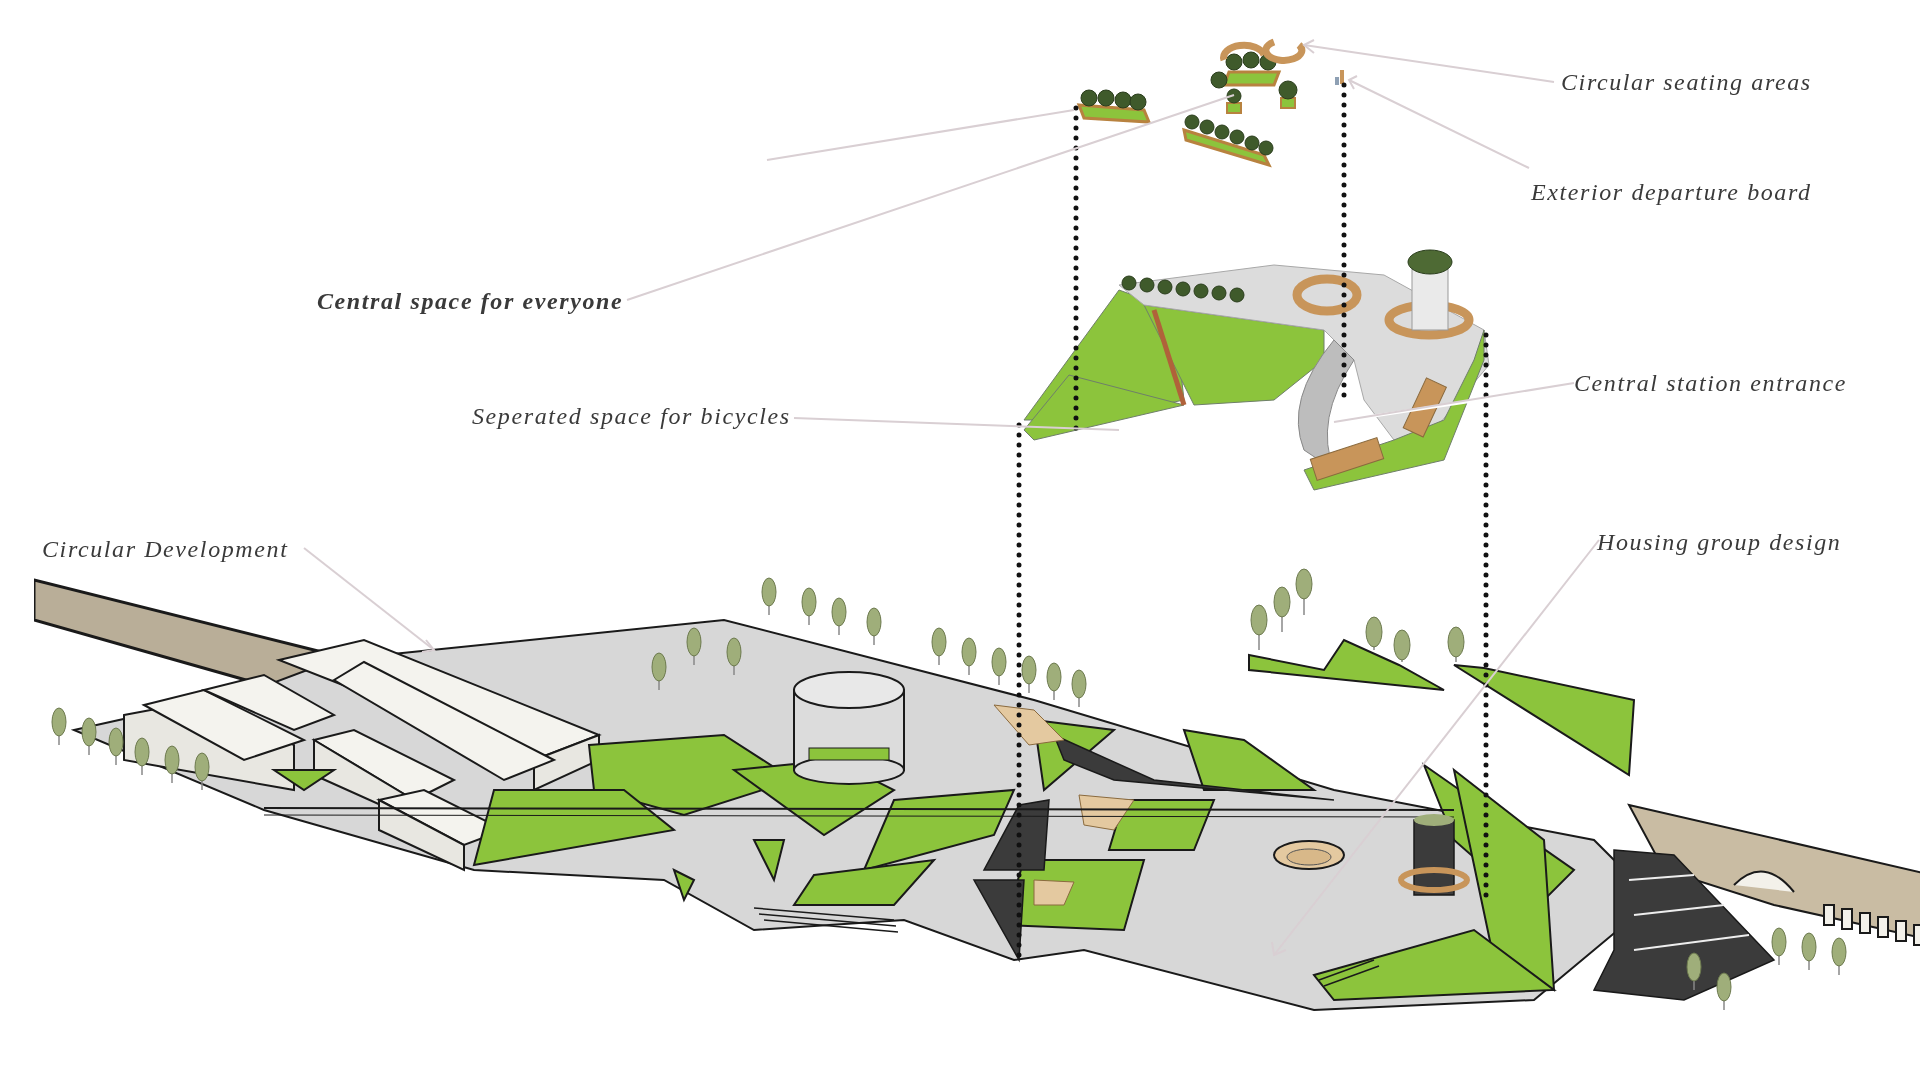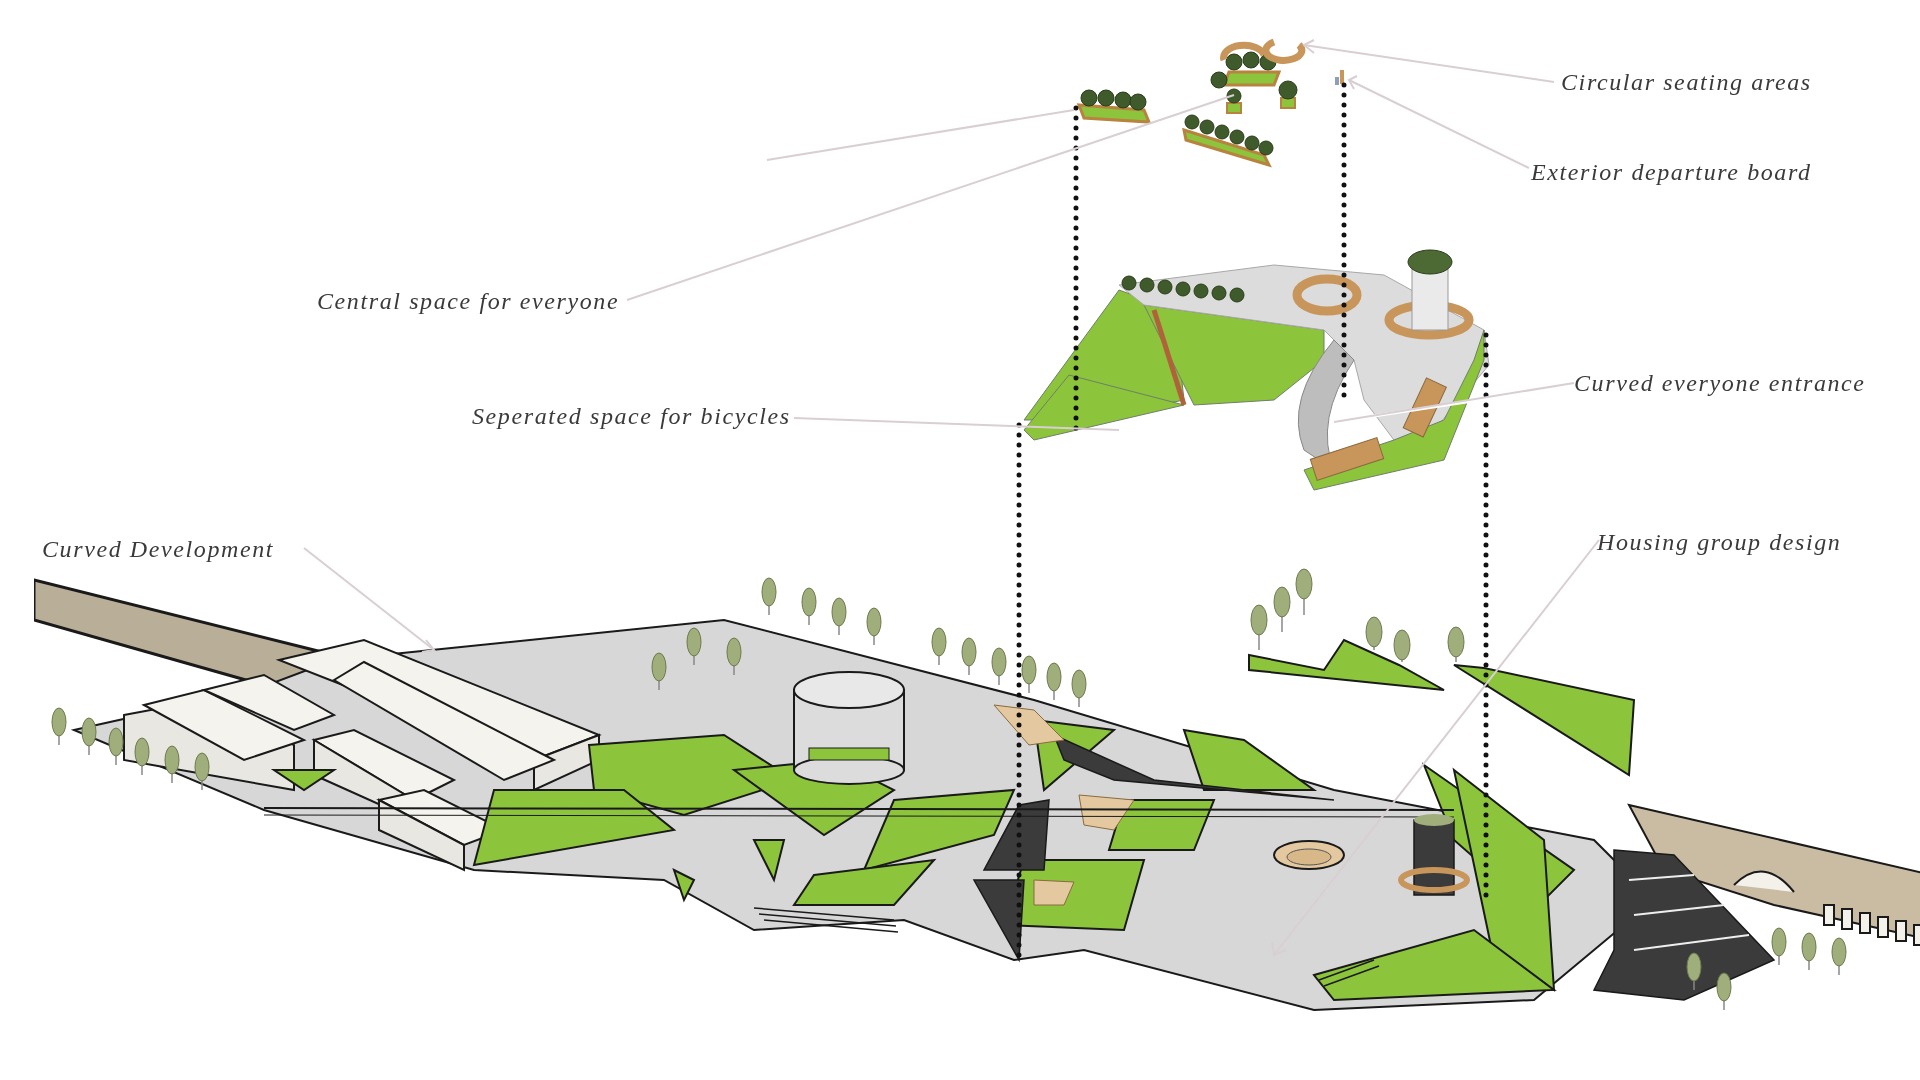--- a/index.html
+++ b/index.html
@@ -342,19 +342,19 @@
     <line class="leader" x1="1540" y1="383" x2="1300" y2="422"></line>
     <line class="leader" x1="270" y1="548" x2="400" y2="650"></line>
     <polyline class="leader" points="392,640 400,650 388,652"></polyline>
     <line class="leader" x1="1565" y1="540" x2="1240" y2="955"></line>
     <polyline class="leader" points="1238,942 1240,955 1252,950"></polyline>
   </g>
 </svg>
 
   
   <div class="label" style="left:1527px; top:70px;">Circular seating areas</div>
-  <div class="label" style="left:1497px; top:160px;">Exterior departure board</div>
-  <div class="label" style="left:283px; top:289px;">Central space for everyone</div>
-  <div class="label" style="left:1540px; top:371px;">Curved everyone entrance</div>
+  <div class="label" style="left:1497px; top:180px;">Exterior departure board</div>
+  <div class="label" style="left:283px; top:289px;font-weight:bold;">Central space for everyone</div>
+  <div class="label" style="left:1540px; top:371px;">Central station entrance</div>
   <div class="label" style="left:438px; top:404px;text-align:right;">Seperated space for bicycles</div>
-  <div class="label" style="left:8px; top:537px;">Curved Development</div>
+  <div class="label" style="left:8px; top:537px;">Circular Development</div>
   <div class="label" style="left:1563px; top:530px;">Housing group design</div>
 </div>
 
 </body></html>

